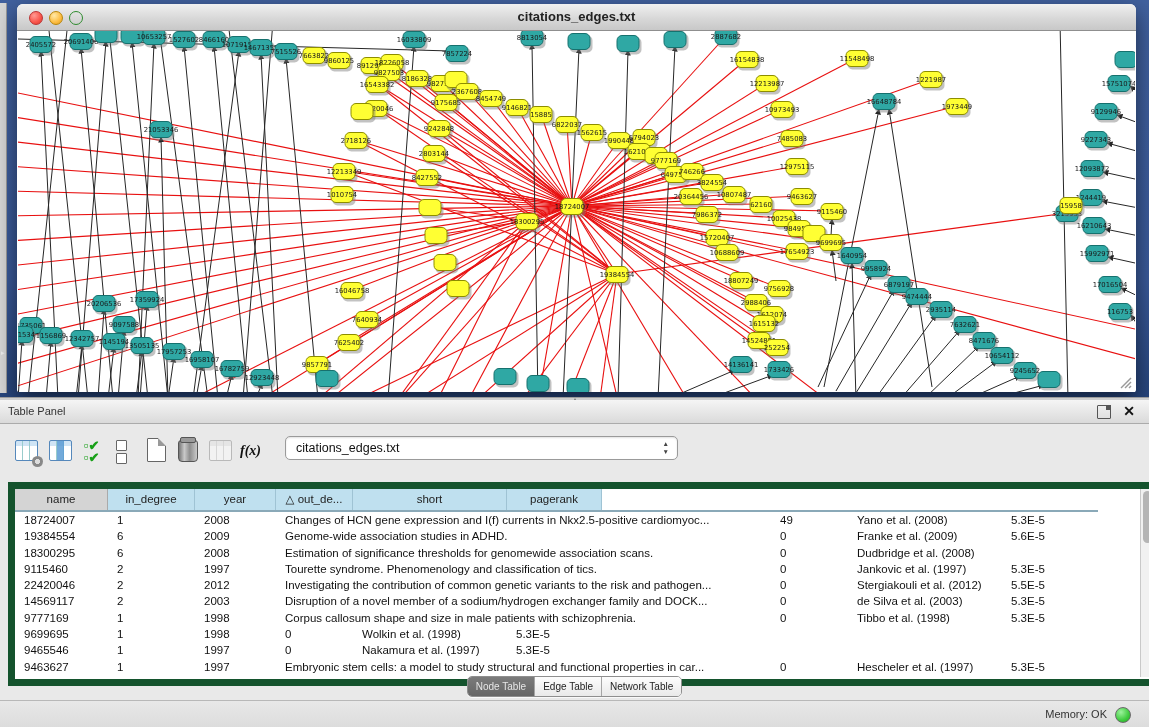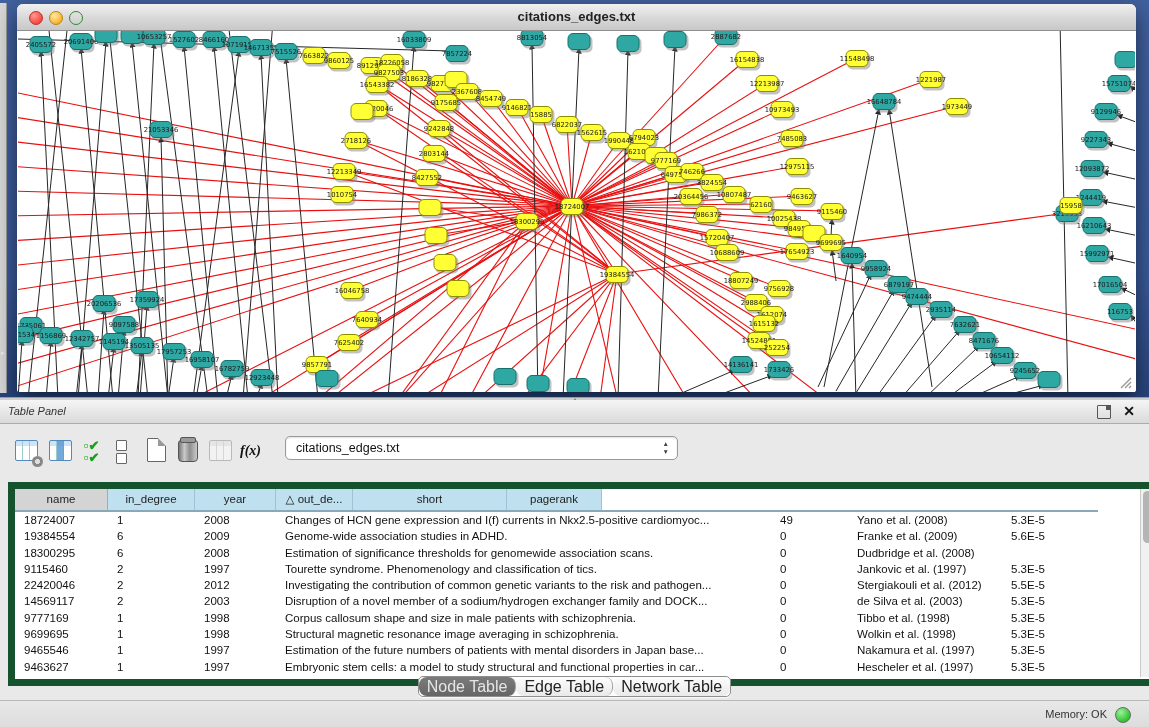--- a/index.html
+++ b/index.html
@@ -24,21 +24,21 @@
   .net-canvas{position:relative;width:1117px;height:361px;margin-left:1px;background:#fff;overflow:hidden;}
   .net-canvas svg{display:block;}
 
   
   .divider{position:absolute;left:0;top:397px;width:1149px;height:3px;background:#cfcfcf;border-top:1px solid #9c9c9c;}
   .divider .grip{position:absolute;left:571px;top:-1px;width:8px;height:4px;color:#777;font-size:6px;line-height:4px;text-align:center;}
 
   
   .table-panel{position:absolute;left:0;top:400px;width:1149px;height:300px;background:#e9e9e9;}
   .tp-header{position:relative;height:23px;background:linear-gradient(180deg,#f5f5f5,#dadada);border-bottom:1px solid #ababab;}
-  .tp-header .tp-title{position:absolute;left:8px;top:5px;font-size:11px;color:#333;font-style:italic;}
+  .tp-header .tp-title{position:absolute;left:8px;top:5px;font-size:11px;color:#333;}
   .tp-float{position:absolute;right:38px;top:5px;width:12px;height:12px;border:1.5px solid #555;border-radius:1px;}
   .tp-float:before{content:"";position:absolute;right:-1px;top:-1px;width:5px;height:5px;background:#555;}
   .tp-close{position:absolute;right:14px;top:3px;font-size:14px;font-weight:bold;color:#111;line-height:16px;}
 
   .tp-toolbar{position:relative;height:56px;}
   .tbi{position:absolute;top:14px;width:26px;height:26px;}
   .grid-ic{position:absolute;left:1px;top:2px;width:21px;height:19px;border:1px solid #5588bb;border-radius:2px;
     background:linear-gradient(180deg,#cfe4f5 0 5px,#fff 5px),#fff;}
   .grid-ic .cols{position:absolute;inset:0;background:
      linear-gradient(90deg,transparent 0 6px,#9cc 6px 7px,transparent 7px 13px,#9cc 13px 14px,transparent 14px);}
@@ -63,21 +63,21 @@
   .th{box-sizing:border-box;border-right:1px solid #9fc3d4;background:#bfe0ef;font-size:11.5px;color:#222;
       text-align:center;line-height:20px;overflow:hidden;white-space:nowrap;}
   .th.gray{background:#d4d4d4;border-right:1px solid #aaa;}
   .tbody .tr{display:flex;height:16.3px;}
   .td{box-sizing:border-box;font-size:11.5px;color:#111;line-height:16px;white-space:nowrap;overflow:hidden;padding-left:9px;}
   .vsb{position:absolute;right:0;top:0;width:14px;height:188px;background:#f1f1f1;border-left:1px solid #c9c9c9;}
   .vsb .thumb{position:absolute;left:2px;top:2px;width:9px;height:52px;border-radius:5px;background:#b5b5b5;}
 
   .tabs{position:absolute;left:0;right:0;top:276px;text-align:center;}
   .seg{display:inline-flex;border:1px solid #8e8e8e;border-radius:5px;overflow:hidden;background:#fff;box-shadow:0 1px 0 rgba(255,255,255,.7);}
-  .seg .tab{padding:2px 8px;font-size:16px;color:#222;background:linear-gradient(180deg,#fdfdfd,#e9e9e9);border-right:1px solid #a5a5a5;line-height:15px;border-radius:8px;}
+  .seg .tab{padding:2px 8px;font-size:10px;color:#222;background:linear-gradient(180deg,#fdfdfd,#e9e9e9);border-right:1px solid #a5a5a5;line-height:15px;}
   .seg .tab:last-child{border-right:none;}
   .seg .tab.active{background:linear-gradient(180deg,#7b7b7b,#666);color:#e6e6e6;}
 
   
   .statusbar{position:absolute;left:0;top:700px;width:1149px;height:27px;background:linear-gradient(180deg,#e8e8e8,#dcdcdc);border-top:1px solid #b8b8b8;}
   .mem-label{position:absolute;right:42px;top:7px;font-size:11px;color:#333;}
   .mem-dot{position:absolute;right:18px;top:6px;width:14px;height:14px;border-radius:50%;
     background:radial-gradient(circle at 35% 30%,#9cf29c,#3ecb3e 60%,#22a522);border:1px solid #6a6a6a;}
 </style>
 </head>
@@ -1041,30 +1041,28 @@
               <div class="td" style="width: 81px;">1998</div>
               <div class="td" style="width: 495px;">Corpus callosum shape and size in male patients with schizophrenia.</div>
               <div class="td" style="width: 77px;">0</div>
               <div class="td" style="width: 154px;">Tibbo et al. (1998)</div>
               <div class="td" style="width: 95px;">5.3E-5</div>
             </div>
             <div class="tr">
               <div class="td" style="width: 93px;">9699695</div>
               <div class="td" style="width: 87px;">1</div>
               <div class="td" style="width: 81px;">1998</div>
-              <div class="td" style="width: 495px;">Structural magnetic resonance image averaging in schizophrenia.</div>
               <div class="td" style="width: 77px;">0</div>
               <div class="td" style="width: 154px;">Wolkin et al. (1998)</div>
               <div class="td" style="width: 95px;">5.3E-5</div>
             </div>
             <div class="tr">
               <div class="td" style="width: 93px;">9465546</div>
               <div class="td" style="width: 87px;">1</div>
               <div class="td" style="width: 81px;">1997</div>
-              <div class="td" style="width: 495px;">Estimation of the future numbers of patients with mental disorders in Japan base...</div>
               <div class="td" style="width: 77px;">0</div>
               <div class="td" style="width: 154px;">Nakamura et al. (1997)</div>
               <div class="td" style="width: 95px;">5.3E-5</div>
             </div>
             <div class="tr">
               <div class="td" style="width: 93px;">9463627</div>
               <div class="td" style="width: 87px;">1</div>
               <div class="td" style="width: 81px;">1997</div>
               <div class="td" style="width: 495px;">Embryonic stem cells: a model to study structural and functional properties in car...</div>
               <div class="td" style="width: 77px;">0</div>

